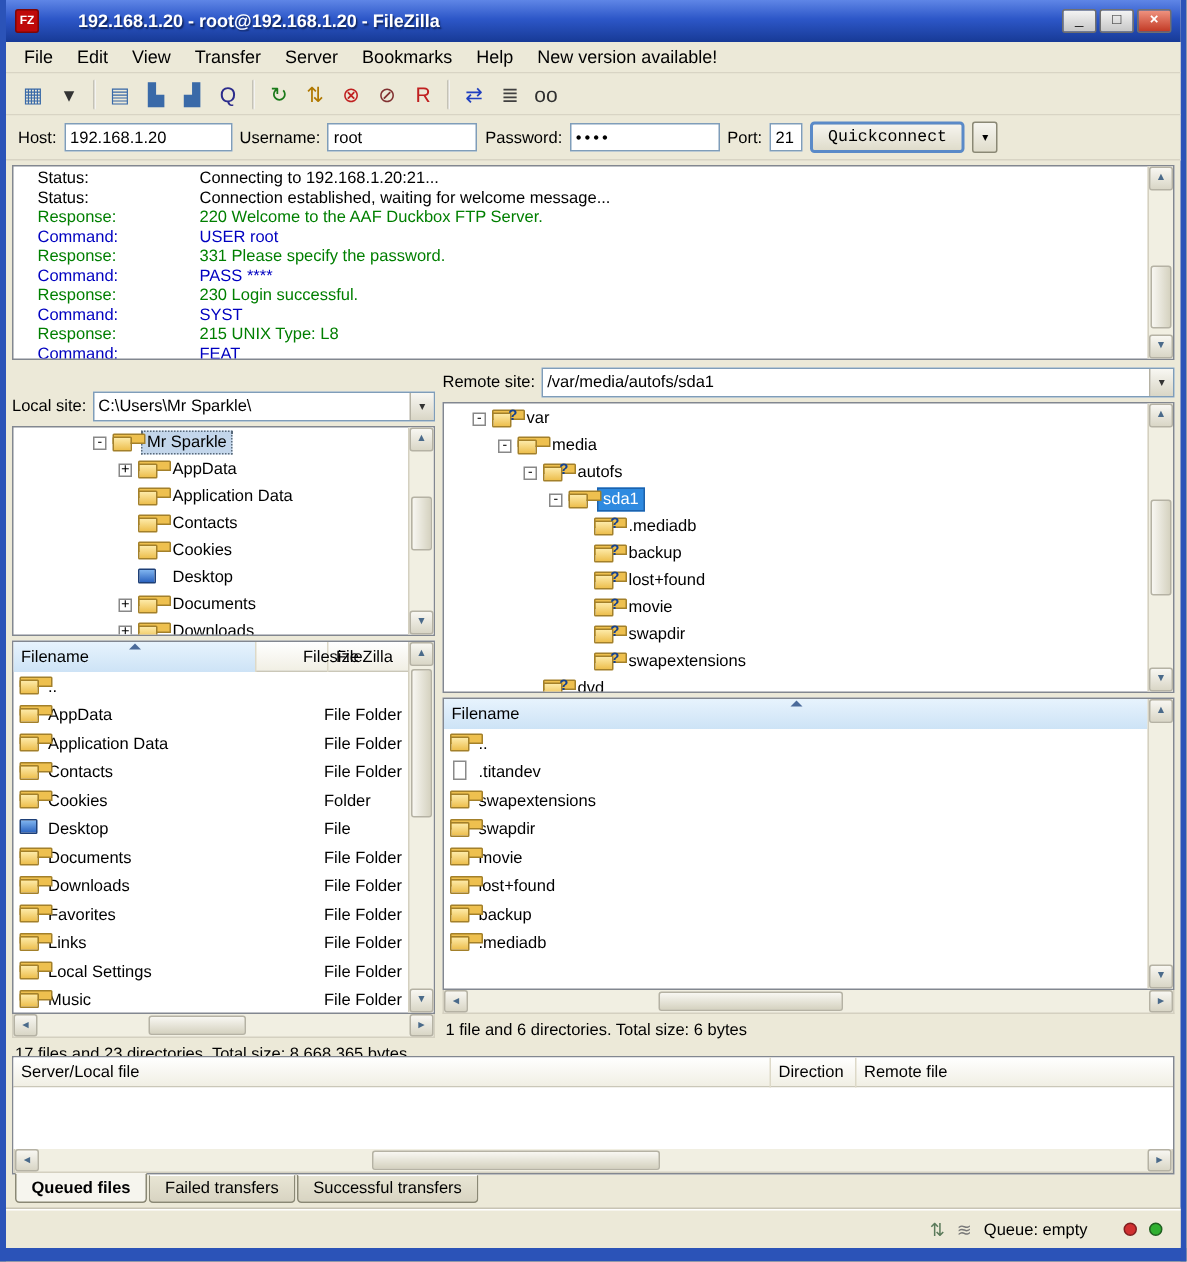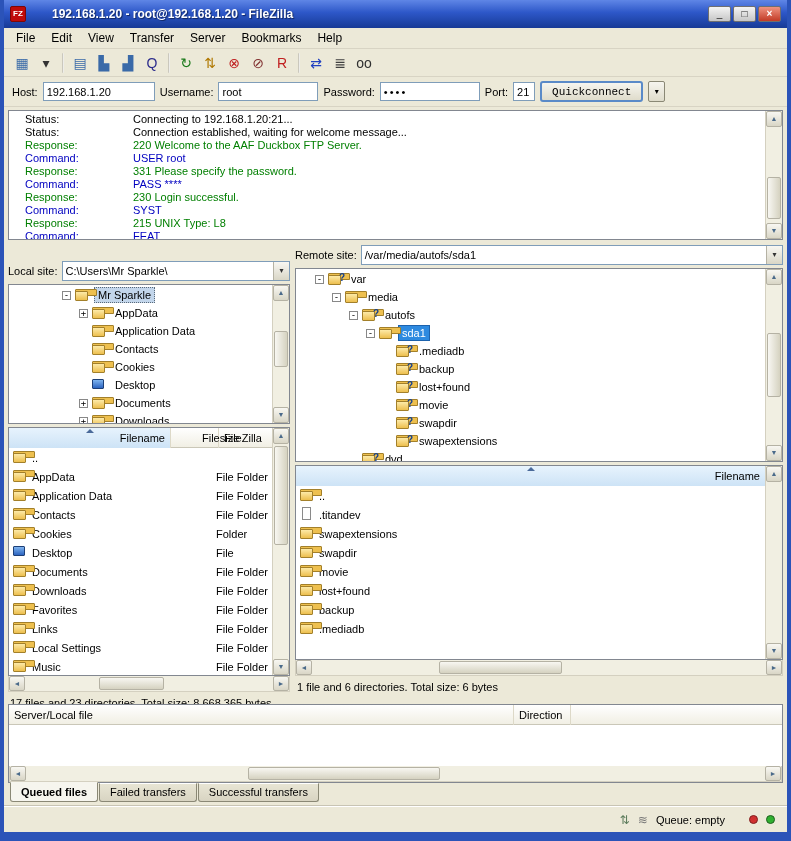--- a/index.html
+++ b/index.html
@@ -96,21 +96,21 @@
   .icon-desktop .body { left:1px; top:1px; width:12px; height:10px; background:linear-gradient(#7fb4ef,#2c64c0); border:1px solid #1d3f77; }
 
   
   .listwrap { margin-top:3px; }
   .listwrap.local { height:249px; flex:0 0 249px; }
   .listwrap.remote { height:195px; flex:0 0 195px; }
   .listcol { flex:1; display:flex; flex-direction:column; overflow:hidden; }
   .lhead { height:20px; flex:0 0 20px; display:flex; background:linear-gradient(#ffffff,#f1efe4); border-bottom:1px solid #cac7b8; }
   .hcell { position:relative; display:flex; align-items:center; padding:0 5px; border-right:1px solid #ddd9c8; height:20px; white-space:nowrap; }
   .hcell.grow { flex:1; border-right:none; }
-  .hcell.sorted { background:linear-gradient(#e7f3fd,#cde3f6);justify-content:flex-end; }
+  .hcell.sorted { background:linear-gradient(#e7f3fd,#cde3f6); }
   .sortmark { position:absolute; top:1px; left:50%; margin-left:-4px; width:0; height:0;
     border-left:4px solid transparent; border-right:4px solid transparent; border-bottom:4px solid #4a6a9a; }
   .lbody { flex:1; overflow:hidden; }
   .lrow { display:flex; align-items:center; height:19px; padding-left:3px; white-space:nowrap; }
   .cell { overflow:hidden; }
   .cell.name { width:136px; flex:0 0 136px; }
   .cell.size { width:48px; flex:0 0 48px; }
   .cell.type { flex:1; }
   .cell.rname { flex:1; }
 
@@ -155,20 +155,21 @@
 
   <div class="menubar">
 
   <span class="menu-item">File</span>
       <span class="menu-item">Edit</span>
       <span class="menu-item">View</span>
       <span class="menu-item">Transfer</span>
       <span class="menu-item">Server</span>
       <span class="menu-item">Bookmarks</span>
       <span class="menu-item">Help</span>
+      <span class="menu-item">New version available!</span>
     </div>
 
   <div class="toolbar">
 
   <span class="tbtn" style="color: rgb(58, 106, 168);">▦</span>
       <span class="tbtn" style="color: rgb(51, 51, 51);">▾</span>
       <span class="tbtn"></span>
       <span class="tbtn" style="color: rgb(58, 106, 168);">▤</span>
       <span class="tbtn" style="color: rgb(58, 106, 168);">▙</span>
       <span class="tbtn" style="color: rgb(58, 106, 168);">▟</span>
@@ -729,20 +730,23 @@
     </div>
 
     <div class="queue">
       <div class="lhead">
         <div class="hcell qh-server">
           <span>Server/Local file</span>
         </div>
         <div class="hcell qh-dir">
           <span>Direction</span>
         </div>
+        <div class="hcell grow">
+          <span>Remote file</span>
+        </div>
       </div>
       <div class="qbody"></div>
       <div class="hscroll">
         <span class="hbtn">◄</span>
         <div class="htrack">
             <div class="hthumb" style="left:30%;width:26%;"></div>
           </div>
         <span class="hbtn">►</span>
       </div>
     </div>

